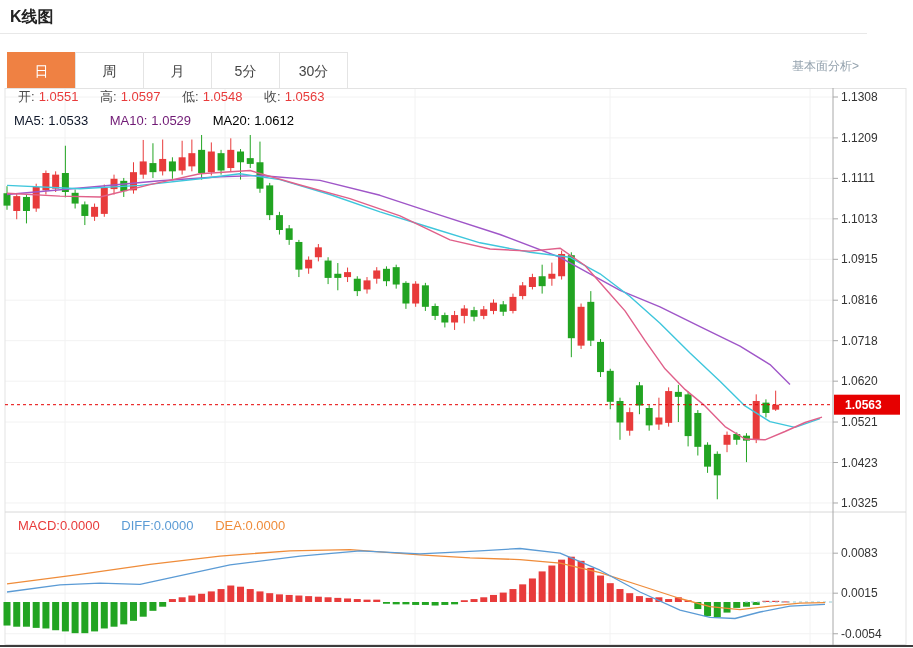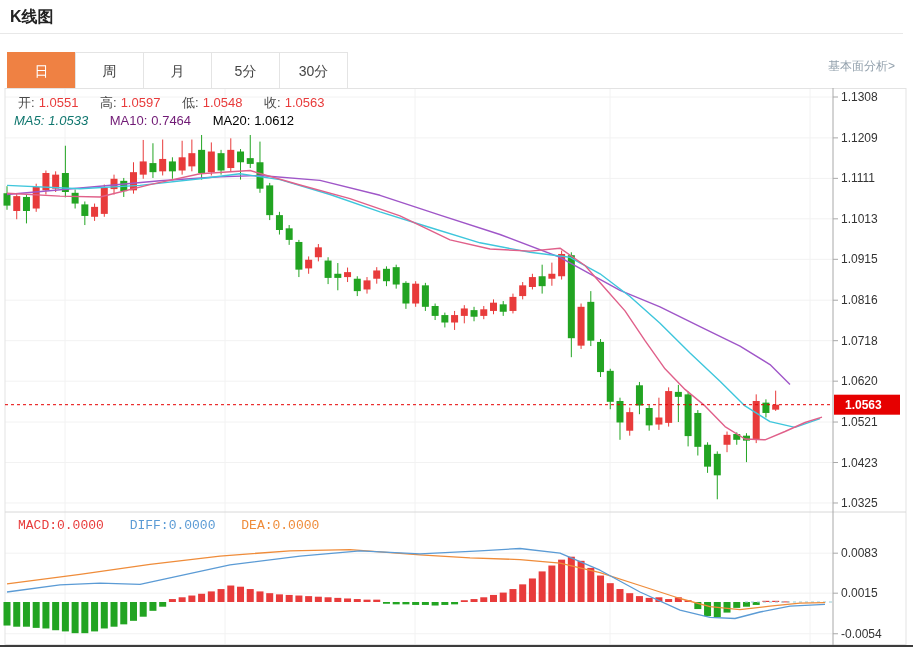--- a/index.html
+++ b/index.html
@@ -1,32 +1,32 @@
 <!DOCTYPE html>
 <html><head>
 <meta charset="utf-8">
 <style>
   html,body{margin:0;padding:0;background:#fff;}
   body{width:913px;height:648px;font-family:"Liberation Sans","DejaVu Sans",sans-serif;position:relative;overflow:hidden;}
-  .header{position:absolute;left:0;top:0;width:867px;height:33px;border-bottom:1px solid #e8e8e8;padding-left:36px;}
+  .header{position:absolute;left:0;top:0;width:867px;height:33px;border-bottom:1px solid #e8e8e8;}
   .title{position:absolute;left:10px;top:7px;font-size:16px;font-weight:bold;color:#222;}
   .fx-link{position:absolute;right:8px;top:10px;font-size:12px;color:#93a1ad;text-decoration:none;cursor:pointer;margin-top:48px;}
   .tabs{position:absolute;left:8px;top:52px;height:37px;display:flex;}
   .tab{width:69px;height:37px;line-height:37px;text-align:center;font-size:14px;color:#444;background:#fff;border:1px solid #e4e4e4;margin-left:-1px;cursor:pointer;box-sizing:border-box;}
   .tab.active{background:#ef8143;border-color:#ef8143;color:#fff;}
   .chartwrap{position:absolute;left:0;top:88px;width:913px;height:560px;}
   svg{position:absolute;left:0;top:0;}
   .legend{position:absolute;font-size:13px;white-space:nowrap;}
   .legend span{margin-right:4px;}
-  .lg-ohlc{left:18px;top:6px;}
+  .lg-ohlc{left:18px;top:0;}
   .lg-ma{left:14px;top:25px;}
-  .lg-macd{left:18px;top:430px;font-family:Liberation Mono, monospace;}
+  .lg-macd{left:18px;top:430px;}
   .lbl{color:#4a4a4a;}
   .red{color:#e83b3b;}
-  .c-ma5{color:#0f766e;font-style:italic;}
+  .c-ma5{color:#0f172a;}
   .c-ma10{color:#701a75;}
   .c-ma20{color:#000000;}
   .c-diff{color:#5b9bd5;}
   .c-dea{color:#ef8c3a;}
   .gap1{display:inline-block;width:10px;}
 </style>
 </head>
 <body>
 
 <div class="header">
@@ -351,21 +351,21 @@
 
   <div class="legend lg-ohlc">
     <span class="lbl">开:</span><span class="red">1.0551</span><span class="gap1"></span>
     <span class="lbl">高:</span><span class="red">1.0597</span><span class="gap1"></span>
     <span class="lbl">低:</span><span class="red">1.0548</span><span class="gap1"></span>
     <span class="lbl">收:</span><span class="red">1.0563</span>
   </div>
 
   <div class="legend lg-ma">
     <span class="c-ma5">MA5:</span><span class="c-ma5">1.0533</span><span class="gap1"></span>
-    <span class="c-ma10">MA10:</span><span class="c-ma10">0.7464</span><span class="gap1"></span>
+    <span class="c-ma10">MA10:</span><span class="c-ma10">1.0529</span><span class="gap1"></span>
     <span class="c-ma20">MA20:</span><span class="c-ma20">1.0612</span>
   </div>
 
   <div class="legend lg-macd">
     <span class="red">MACD:</span><span class="red" style="margin-left:-4px">0.0000</span><span class="gap1"></span>
     <span class="c-diff">DIFF:</span><span class="c-diff" style="margin-left:-4px">0.0000</span><span class="gap1"></span>
     <span class="c-dea">DEA:</span><span class="c-dea" style="margin-left:-4px">0.0000</span>
   </div>
 </div>
 

